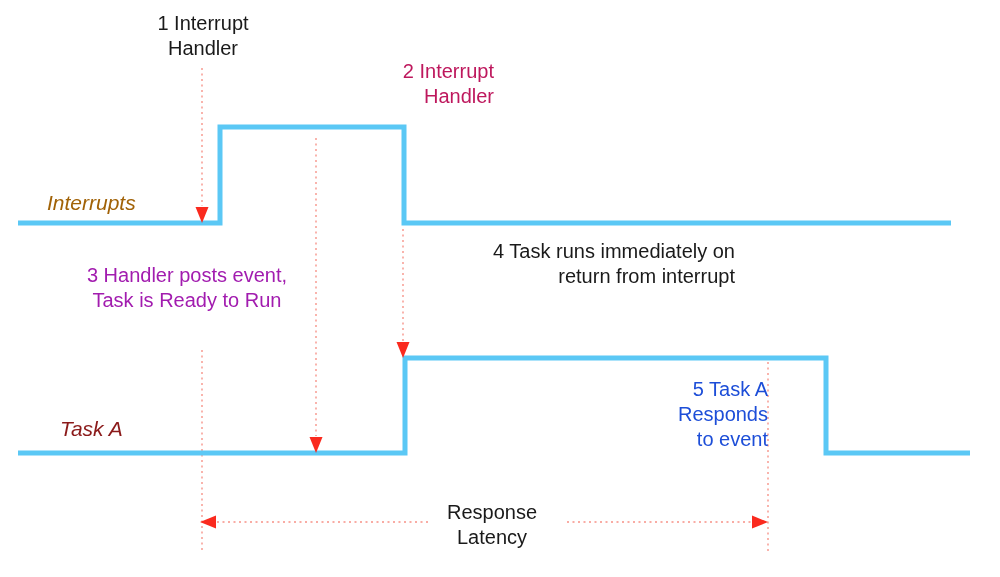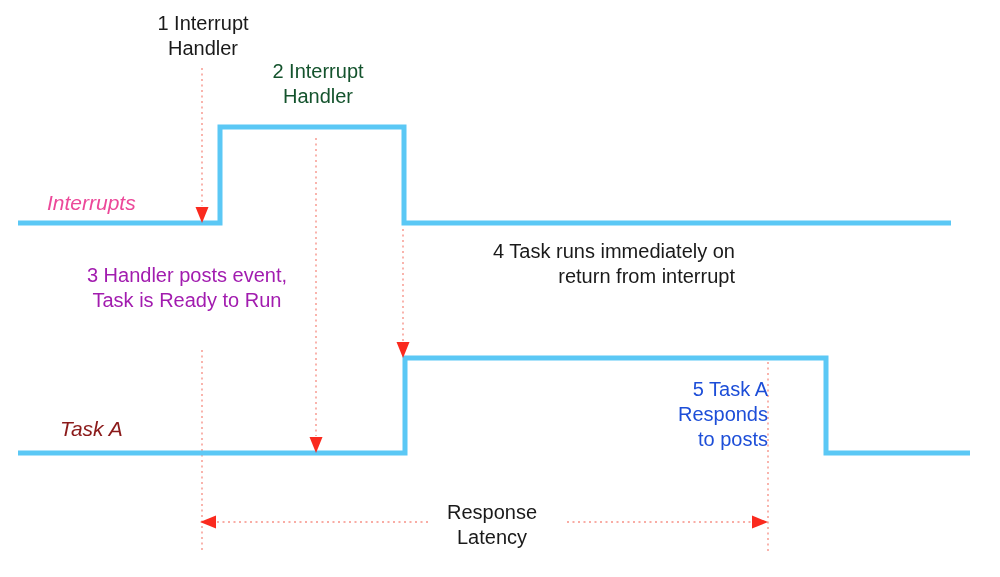--- a/index.html
+++ b/index.html
@@ -63,43 +63,43 @@
     <polygon points="396.5,342 409.5,342 403,358" fill="#fa2a1e"></polygon>
     <polygon points="216,515.5 216,528.5 200,522" fill="#fa2a1e"></polygon>
     <polygon points="752,515.5 752,528.5 768,522" fill="#fa2a1e"></polygon>
   </svg>
 
   <div class="ann center" style="left: 53px; top: 11px; width: 300px; color: rgb(26, 26, 26);">
     <span class="line">1 Interrupt</span>
     <span class="line">Handler</span>
   </div>
 
-  <div class="ann center" style="left: 168px; top: 59px; width: 300px; color: #14532d;">
+  <div class="ann center" style="left: 194px; top: 59px; width: 300px; color: #be185d; text-align: right;">
     <span class="line">2 Interrupt</span>
     <span class="line">Handler</span>
   </div>
 
   <div class="ann center" style="left: 37px; top: 263px; width: 300px; color: #a21caf;">
     <span class="line">3 Handler posts event,</span>
     <span class="line">Task is Ready to Run</span>
   </div>
 
   <div class="ann left" style="left: 415px; top: 239px; width: 320px; color: rgb(26, 26, 26);">
     <span class="line">4 Task runs immediately on</span>
     <span class="line">return from interrupt</span>
   </div>
 
   <div class="ann right" style="left: 568px; top: 377px; width: 200px; color: #1d4ed8;">
     <span class="line">5 Task A</span>
     <span class="line">Responds</span>
-    <span class="line">to posts</span>
+    <span class="line">to event</span>
   </div>
 
   <div class="ann center" style="left: 392px; top: 500px; width: 200px; color: rgb(26, 26, 26);">
     <span class="line">Response</span>
     <span class="line">Latency</span>
   </div>
 
-  <div class="series-label" style="left: 47px; top: 191px; color: #ec4899;">Interrupts</div>
+  <div class="series-label" style="left: 47px; top: 191px; color: #a16207;">Interrupts</div>
 
   <div class="series-label" style="left: 60px; top: 417px; color: rgb(139, 26, 26);">Task A</div>
 
 </div>
 
 </body></html>

